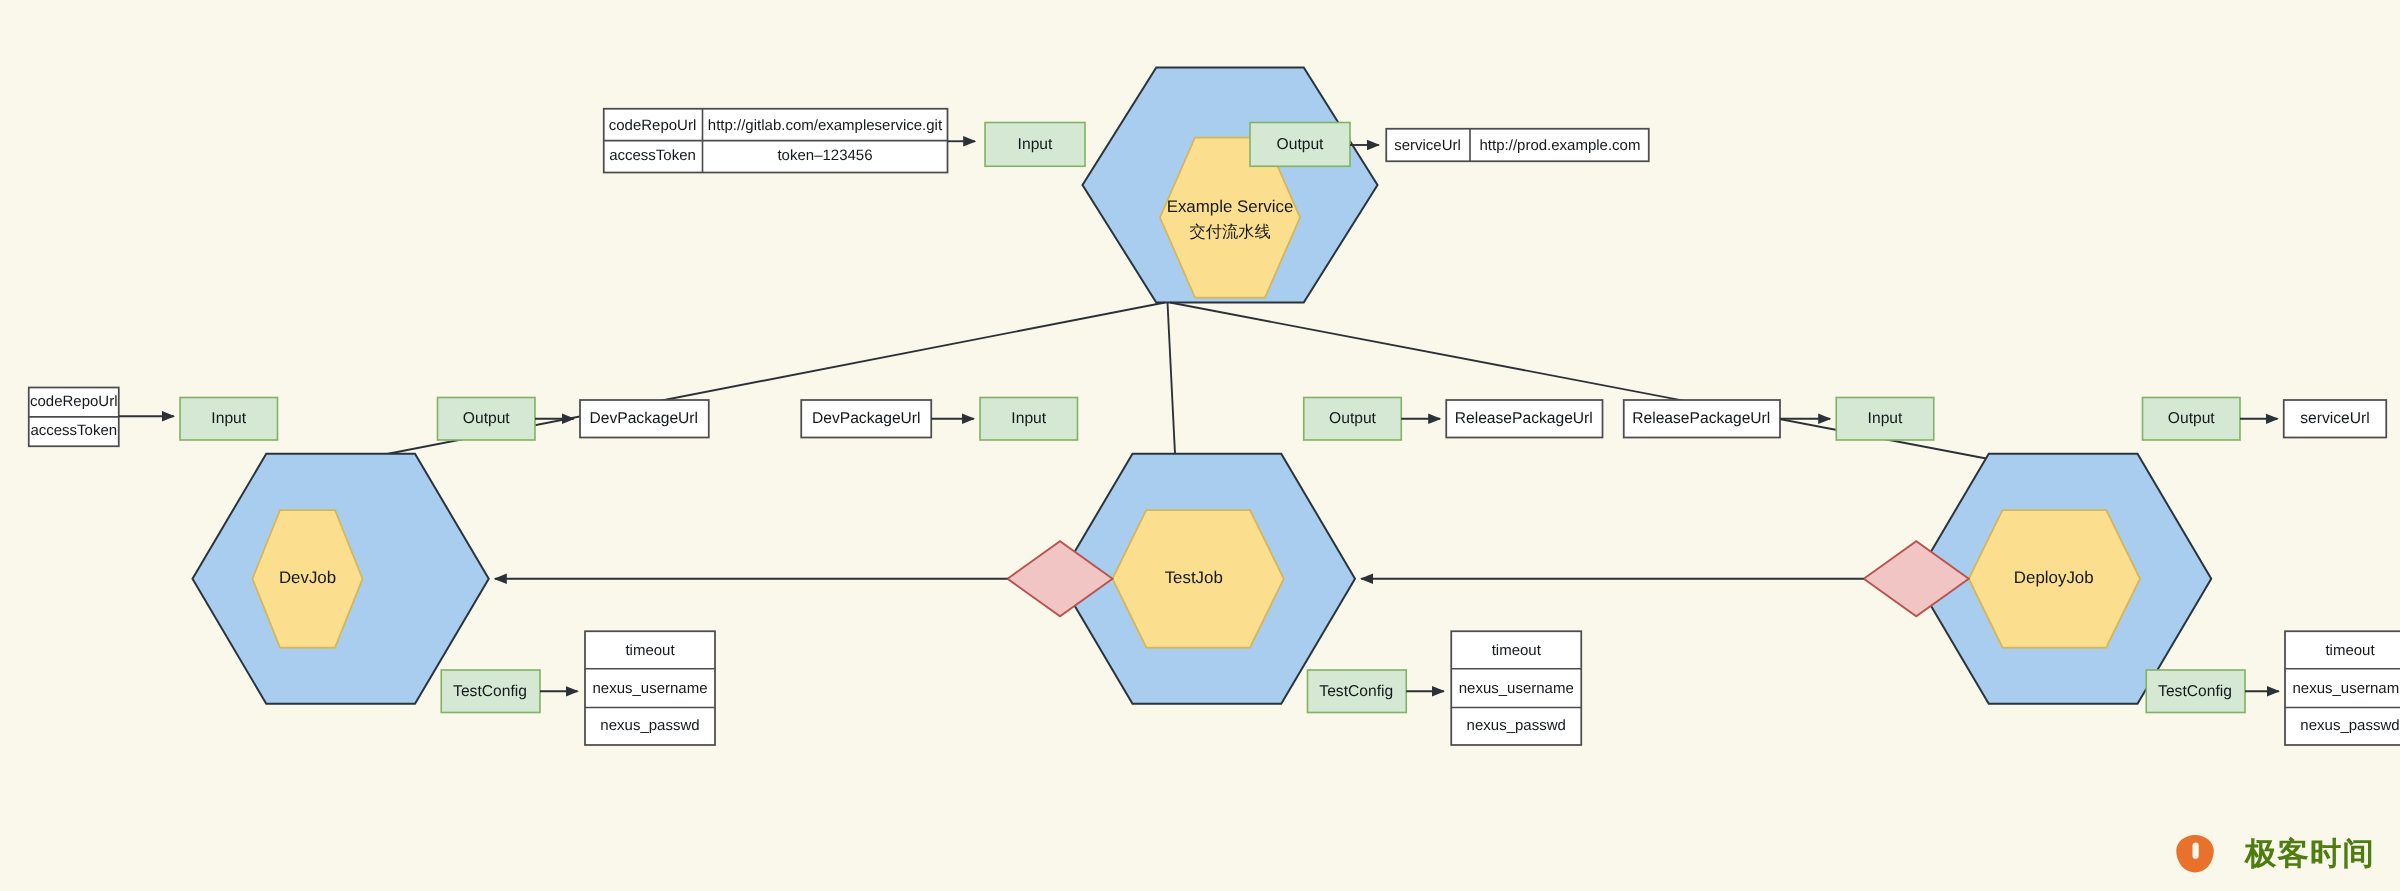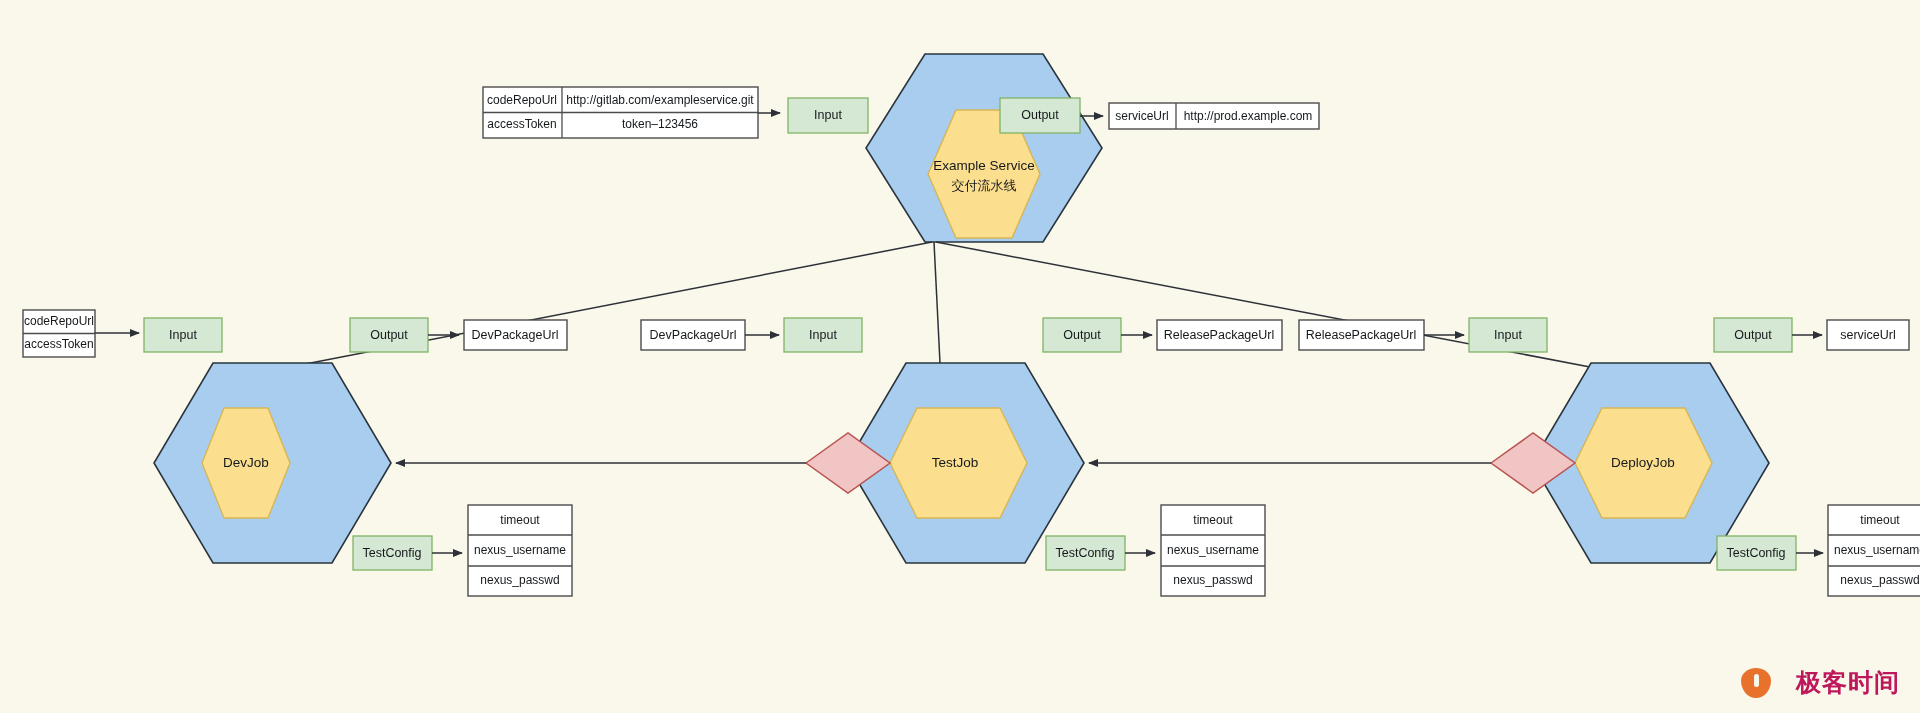--- a/index.html
+++ b/index.html
@@ -107,21 +107,21 @@
     width: 5px;
     height: 13px;
     margin-left: -2.5px;
     background: #faf8eb;
     border-radius: 2.5px;
   }
   #wm-text {
     font-family: "DejaVu Sans", "Liberation Sans", sans-serif;
     font-size: 25px;
     font-weight: 600;
-    color: #be185d;
+    color: #4d7c0f;
     letter-spacing: 1px;
     margin-left: 16px;
   }
 </style>
 </head>
 <body>
 
 <div id="stage">
 
   <svg id="diagram" viewBox="0 0 1920 713">

